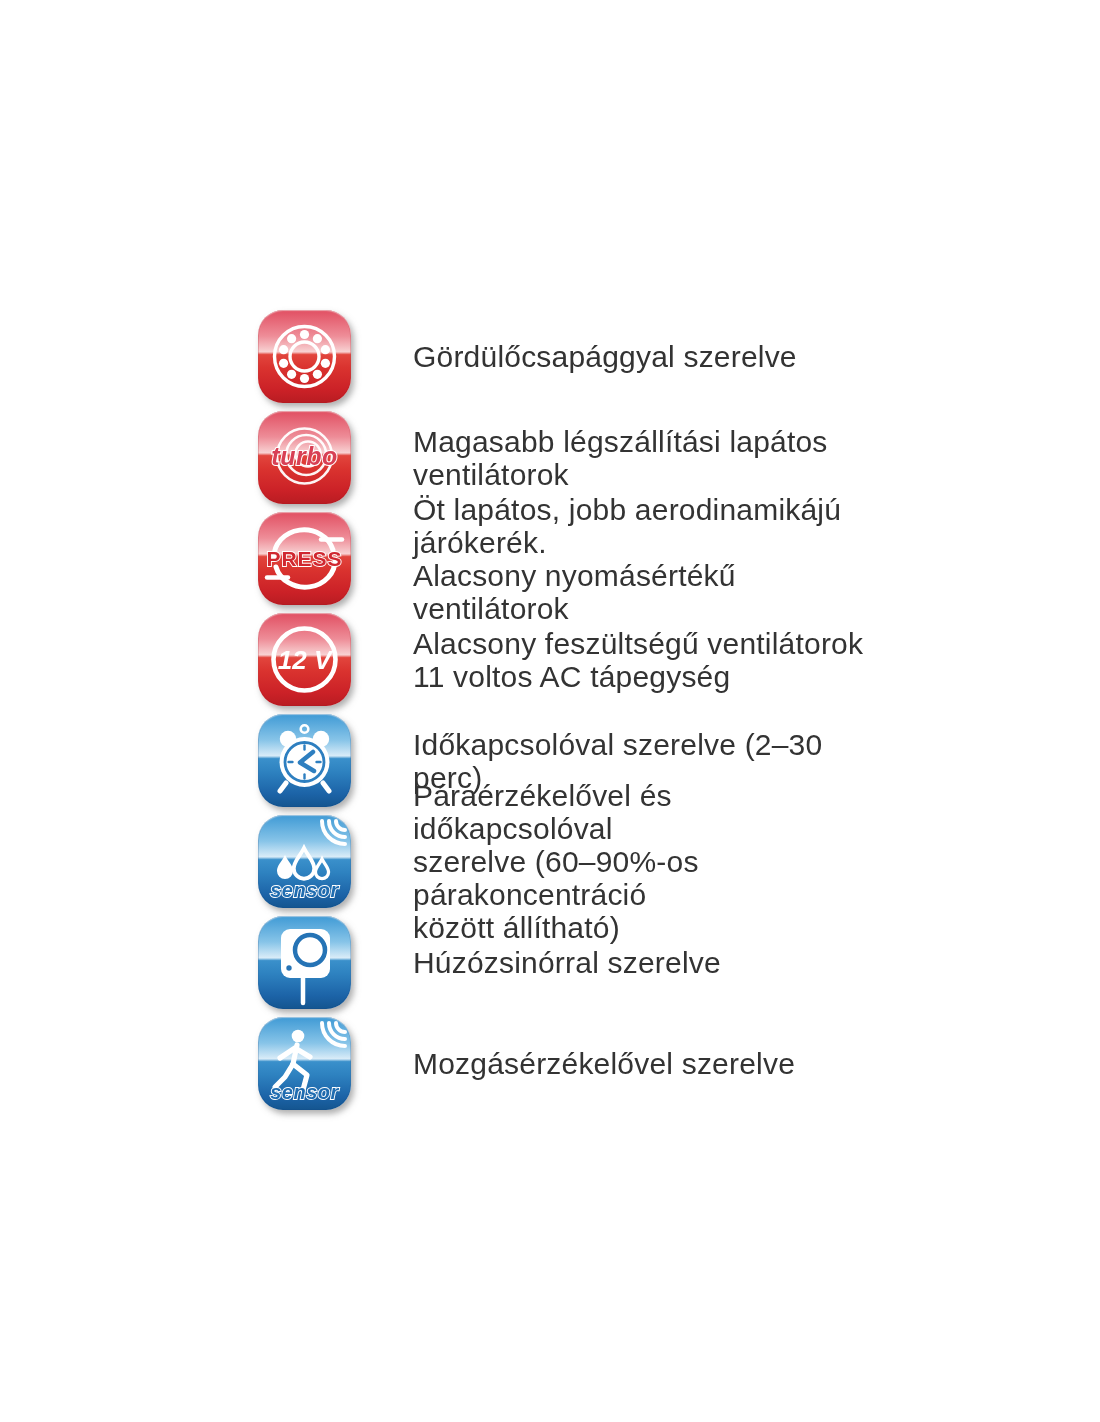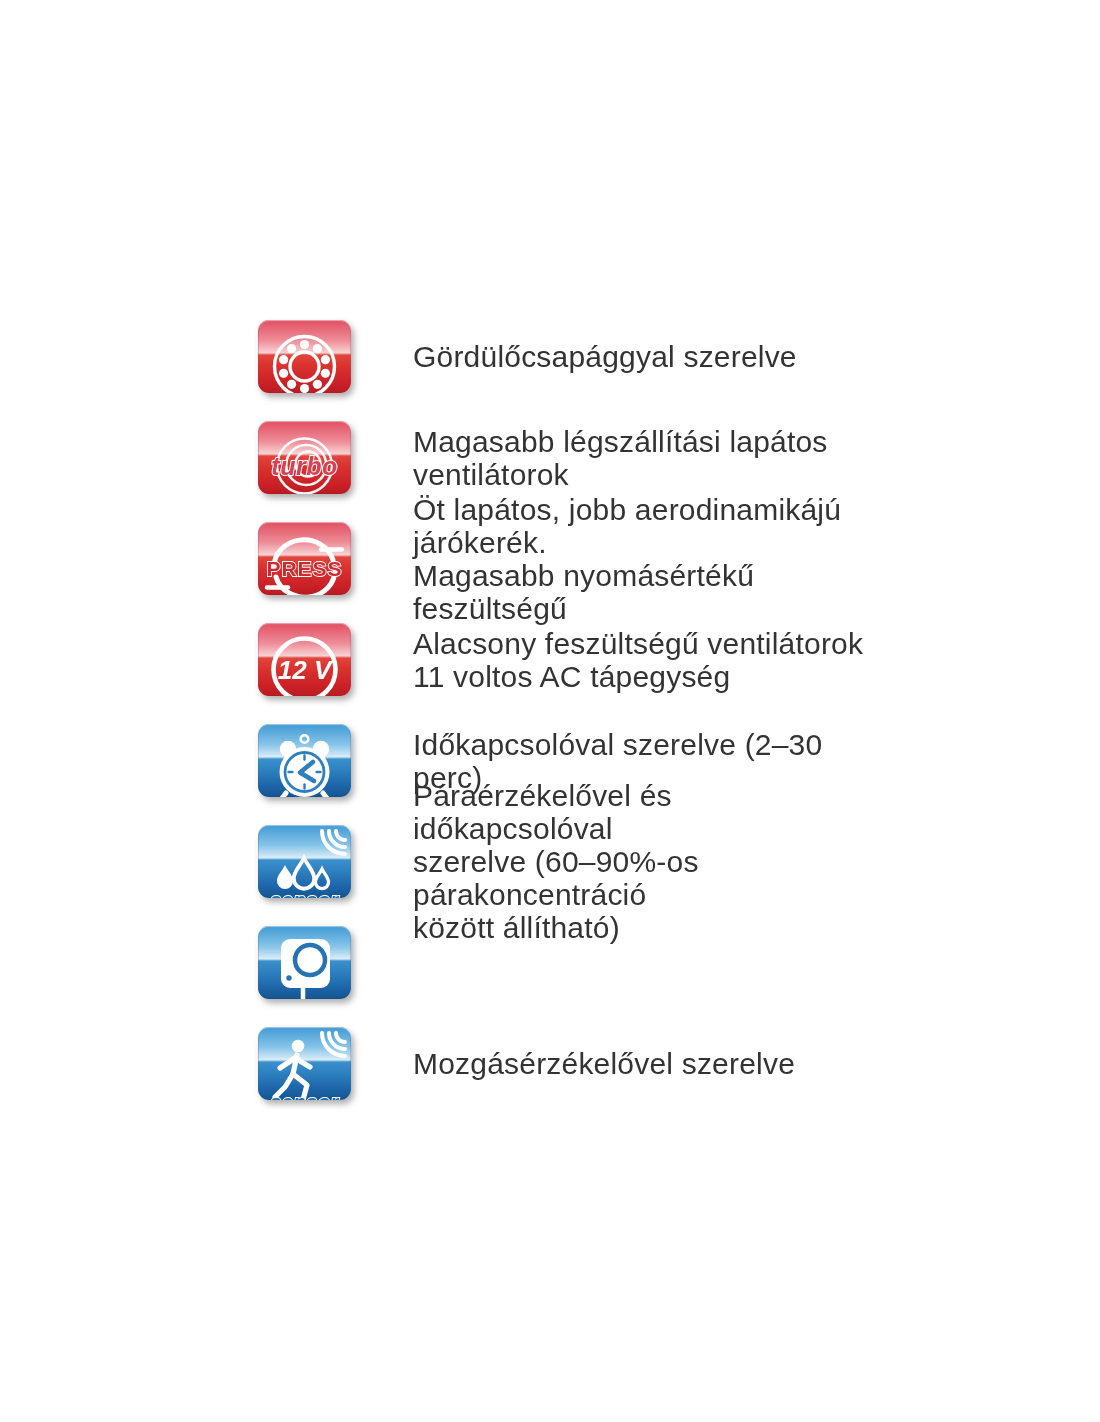--- a/index.html
+++ b/index.html
@@ -21,23 +21,23 @@
     width: 620px;
   }
   .feature-row {
     display: flex;
     align-items: center;
     height: 93px;
     margin-bottom: 8px;
   }
   .badge {
     width: 93px;
-    height: 73px;
+    height: 93px;
     flex: 0 0 93px;
-    border-radius: 11px;
+    border-radius: 25px;
     position: relative;
     overflow: hidden;
   }
   .badge.red {
     background: linear-gradient(180deg,
       #e14f62 0%, #ee8d98 28%, #f8d2d3 45%,
       #e2453d 48%, #da332f 62%, #cb2127 86%, #b81c22 100%);
     box-shadow: 3px 4px 6px rgba(110,110,110,.55),
                 inset 0 1px 1px rgba(255,255,255,.55),
                 inset 0 0 0 1px rgba(170,20,30,.25);
@@ -119,21 +119,21 @@
           <path d="M 16,46 A 30 27 0 0 1 75,38" stroke-width="5"></path>
           <path d="M 63,27.5 H 84" stroke-width="4.5"></path>
           <path d="M 77,47 A 30 27 0 0 1 18,55" stroke-width="5"></path>
           <path d="M 9,65.5 H 30" stroke-width="4.5"></path>
         </g>
         <text class="badge-word" x="46.5" y="54" text-anchor="middle" font-size="21" font-weight="bold" letter-spacing="1" fill="#d02730" stroke="#ffffff" stroke-width="1.8" paint-order="stroke">PRESS</text>
       </svg>
     </div>
     <div class="desc">
       <div>Öt lapátos, jobb aerodinamikájú járókerék.</div>
-      <div>Magasabb nyomásértékű feszültségű</div>
+      <div>Alacsony nyomásértékű ventilátorok</div>
     </div>
   </div>
 
   <div class="feature-row">
     <div class="badge red">
       <svg viewBox="0 0 93 93">
         <circle cx="46.5" cy="46.5" r="31" fill="none" stroke="#ffffff" stroke-width="4.6"></circle>
         <text class="badge-word" x="46.5" y="56" text-anchor="middle" font-size="26" font-weight="bold" font-style="italic" fill="#ffffff">12 V</text>
       </svg>
     </div>
@@ -194,20 +194,23 @@
 
   <div class="feature-row">
     <div class="badge blue">
       <svg viewBox="0 0 93 93">
         <rect x="23" y="13" width="49" height="49" rx="9" fill="#ffffff"></rect>
         <circle cx="52" cy="34" r="15" fill="none" stroke="#2573b5" stroke-width="4.5"></circle>
         <circle cx="31" cy="52" r="2.7" fill="#2573b5"></circle>
         <path d="M 45,62 V 87" stroke="#ffffff" stroke-width="4.5" stroke-linecap="round"></path>
       </svg>
     </div>
+    <div class="desc">
+      <div>Húzózsinórral szerelve</div>
+    </div>
   </div>
 
   <div class="feature-row">
     <div class="badge blue">
       <svg viewBox="0 0 93 93">
         <g fill="none" stroke="#ffffff" stroke-width="4" stroke-linecap="round">
           <path d="M 78,6 A 9 9 0 0 0 87,15"></path>
           <path d="M 71,6 A 16 16 0 0 0 87,22"></path>
           <path d="M 64,6 A 23 23 0 0 0 87,29"></path>
         </g>

